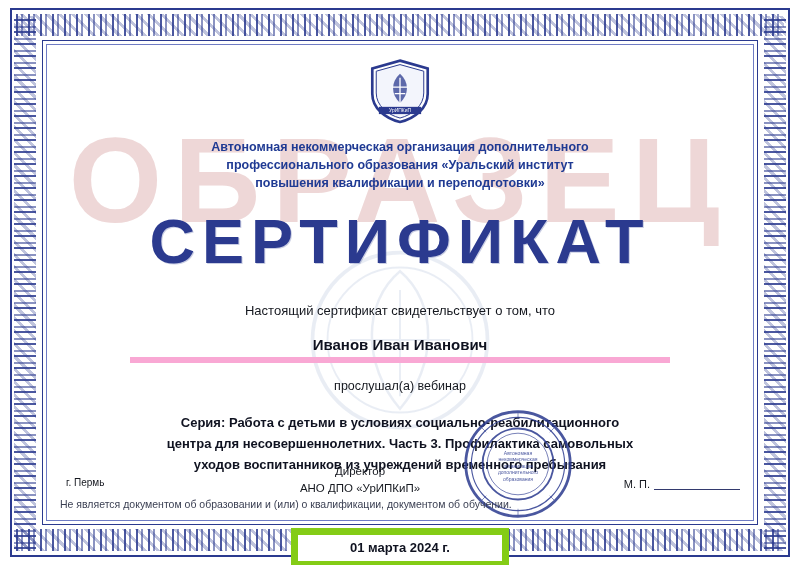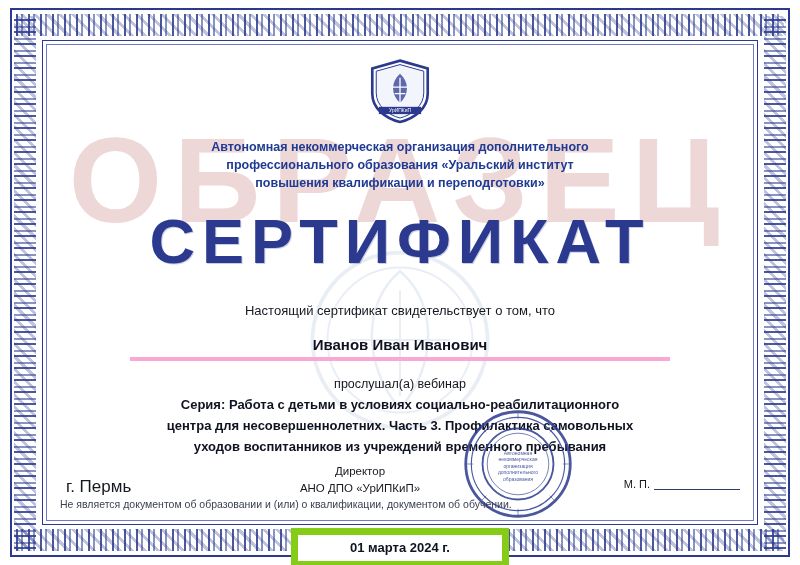--- a/index.html
+++ b/index.html
@@ -144,33 +144,33 @@
     text-align: center;
   }
   .subtitle {
     margin-top: 30px;
     font-size: 13px;
     color: #15181f;
   }
   .name-line {
     margin: 18px auto 0 auto;
     width: 540px;
-    border-bottom: 4px solid #f9a8d4;
+    border-bottom: 6px solid #f9a8d4;
     padding-bottom: 4px;
     font-size: 15px;
     font-weight: bold;
     color: #0f1220;
   }
   .listened {
     margin-top: 16px;
     font-size: 12.5px;
     color: #15181f;
   }
   .course {
-    margin: 4px auto 0 auto;
+    margin: 20px auto 0 auto;
     width: 560px;
     font-size: 13px;
     font-weight: bold;
     line-height: 1.6;
     color: #0f1220;
   }
 
   
   .stamp {
     position: absolute;
@@ -186,21 +186,21 @@
     position: absolute;
     left: 60px;
     top: 463px;
     width: 680px;
     height: 30px;
   }
   .city {
     position: absolute;
     left: 6px;
     top: 14px;
-    font-size: 17px;
+    font-size: 10px;
     color: #15181f;
   }
   .director {
     position: absolute;
     left: 190px;
     top: 0;
     width: 220px;
     text-align: center;
     font-size: 11.5px;
     line-height: 1.45;

